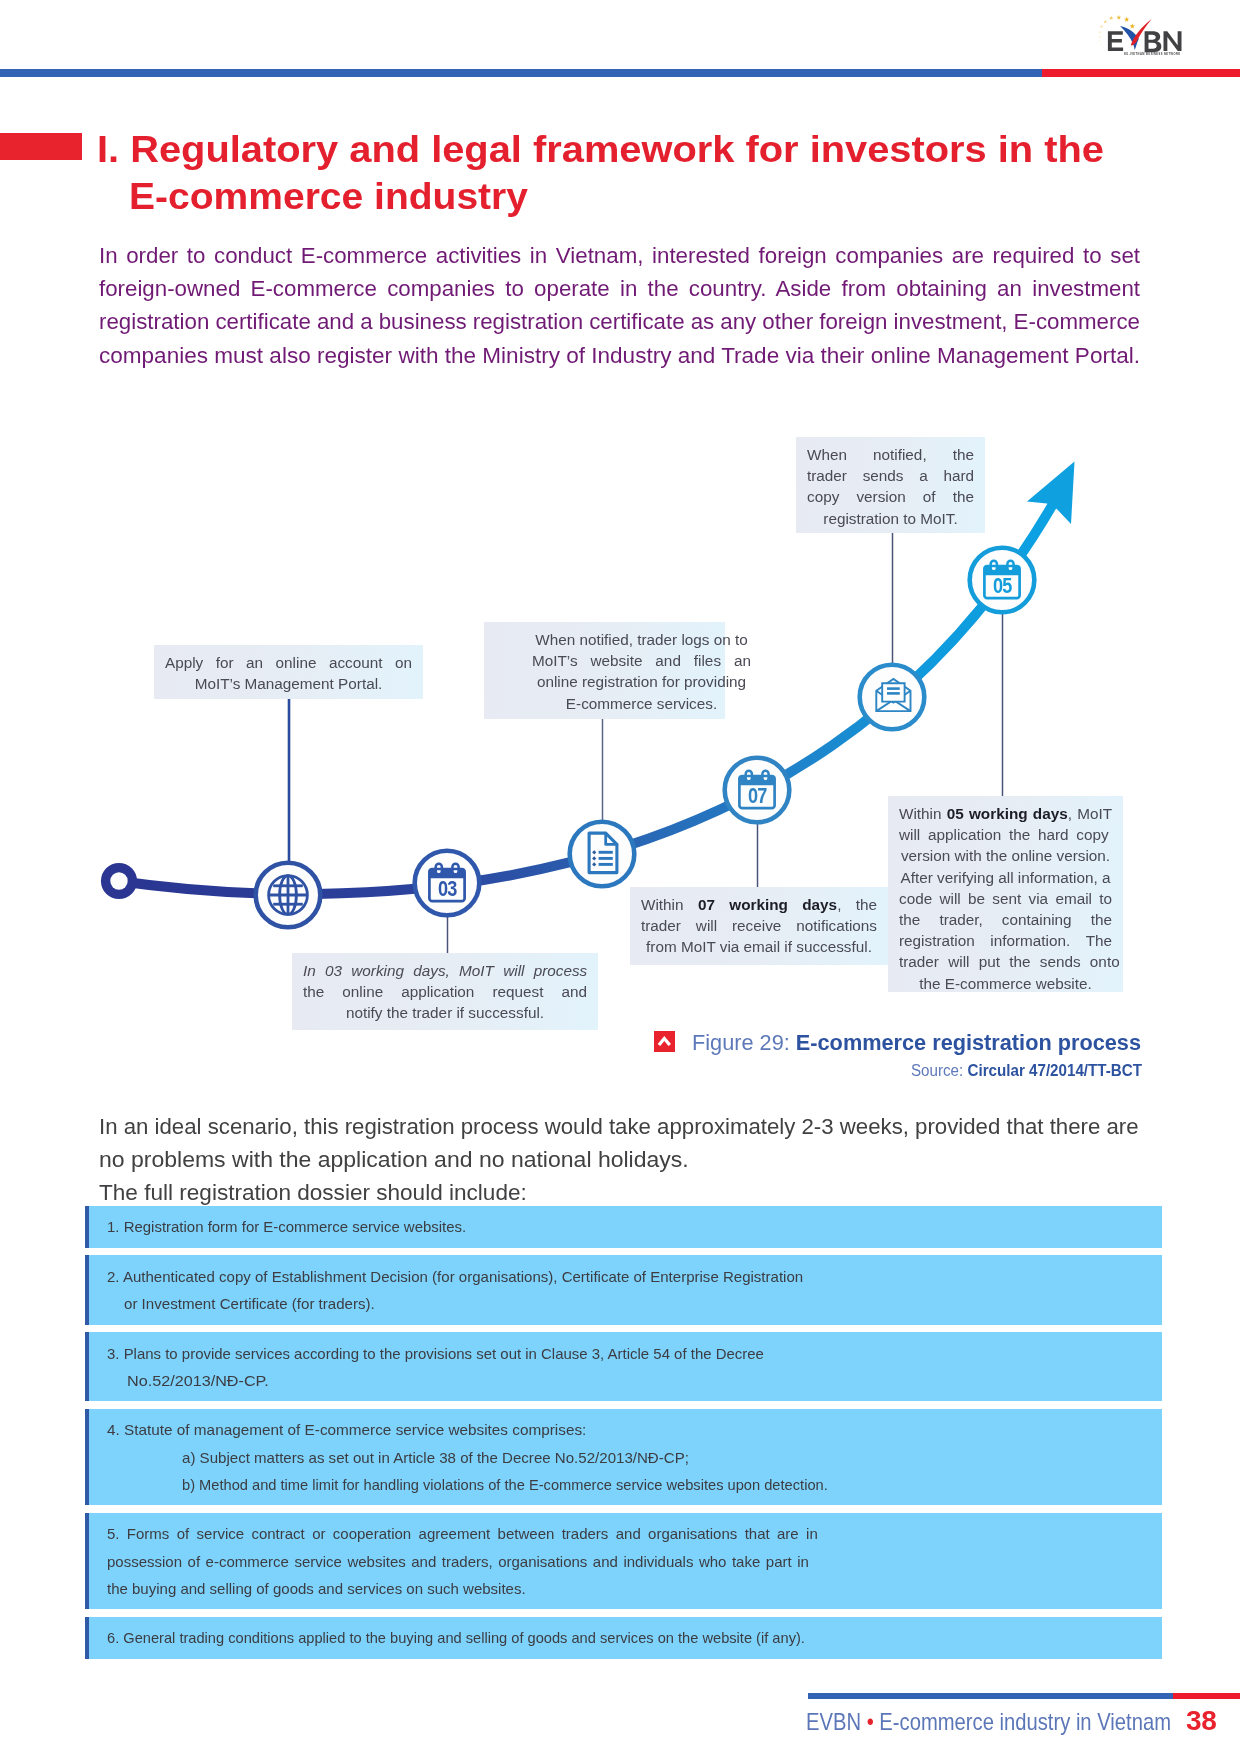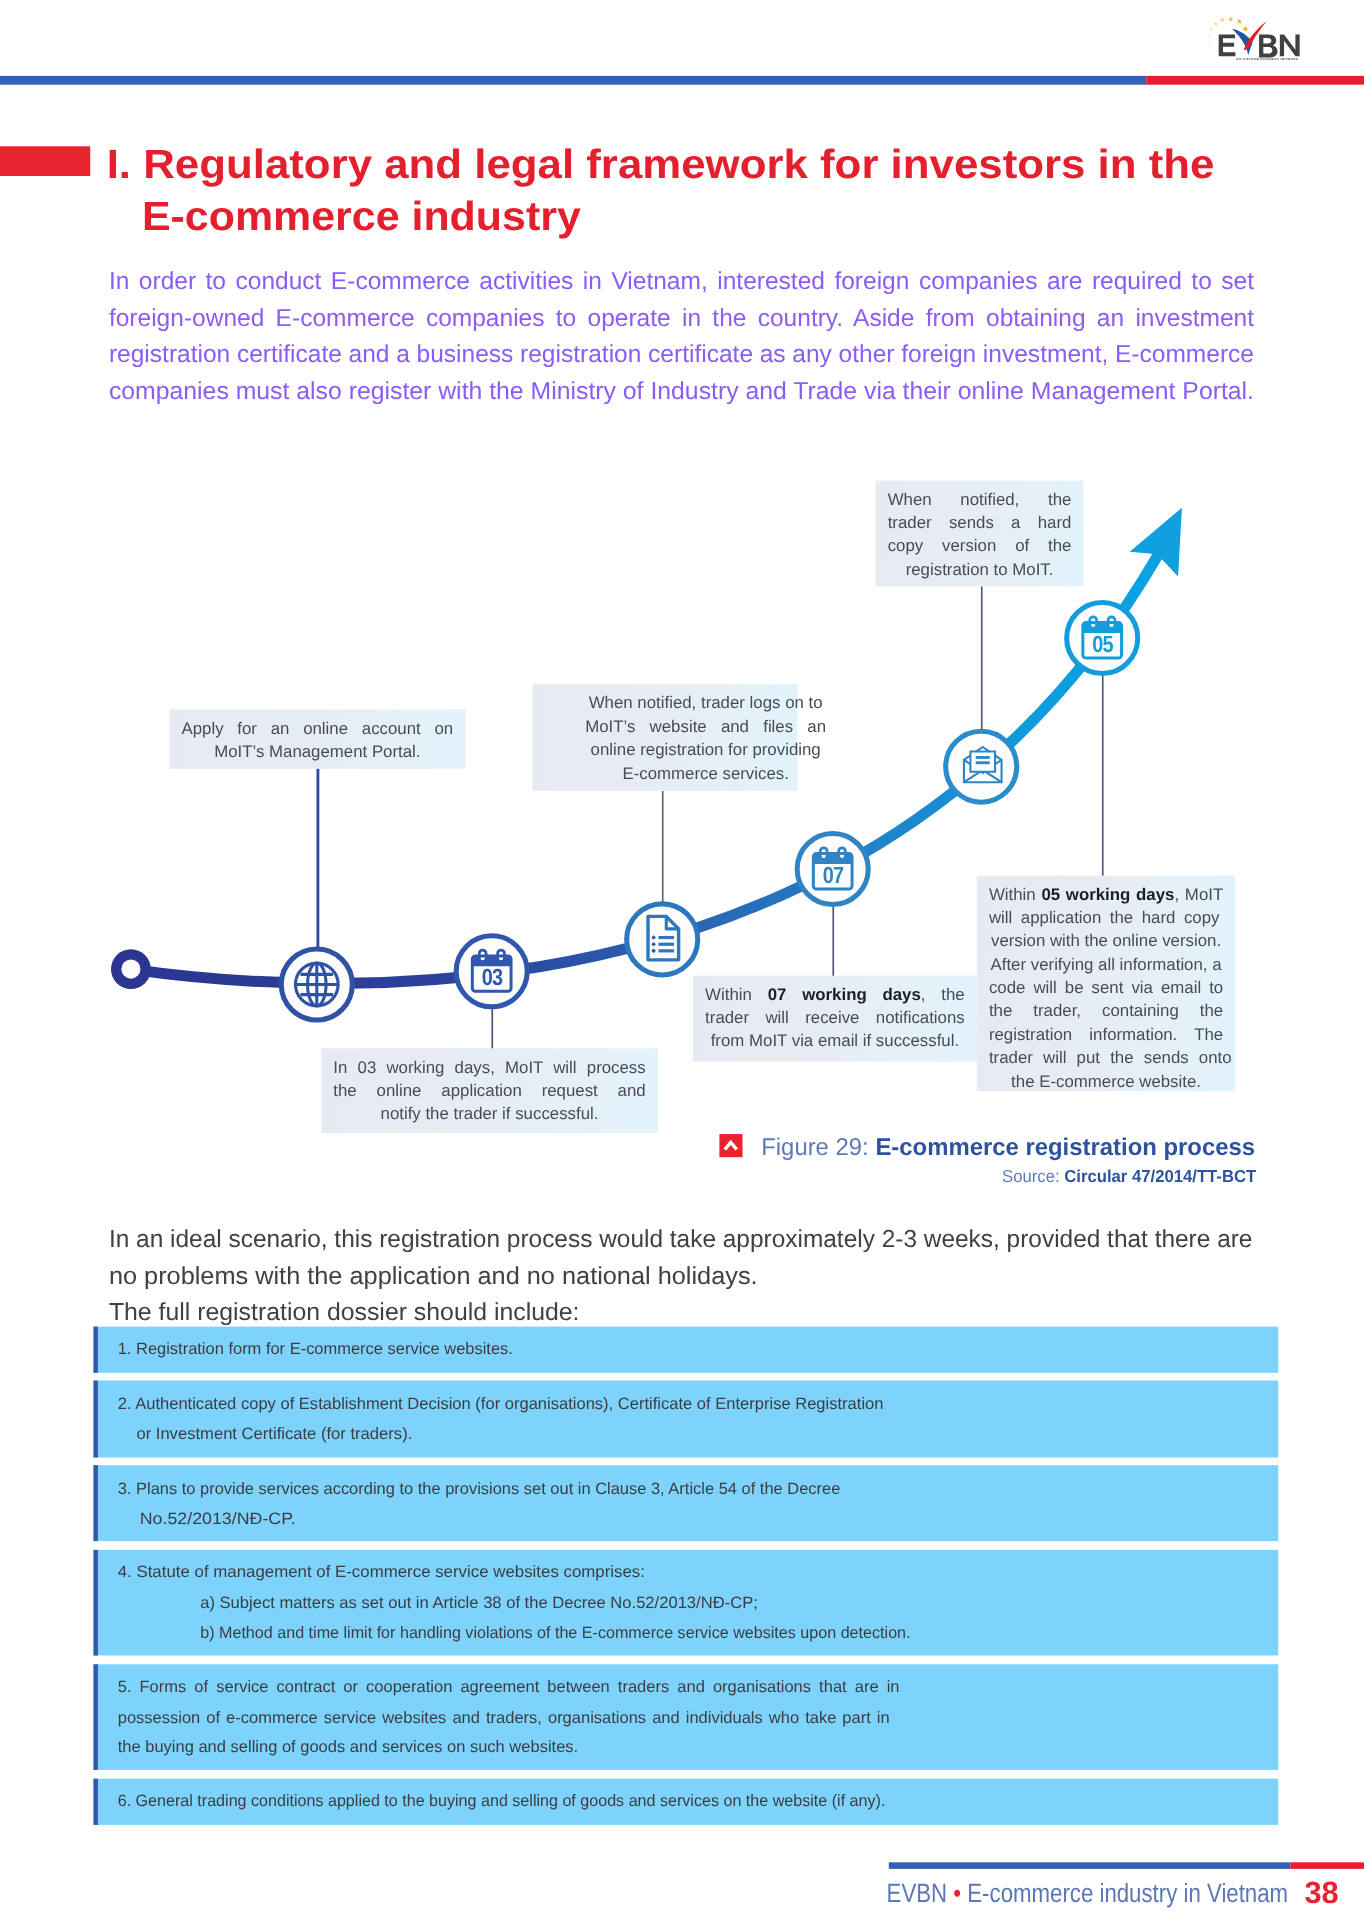--- a/index.html
+++ b/index.html
@@ -18,21 +18,21 @@
   
   .redtab{position:absolute;left:0;top:133px;width:82px;height:27px;background:#e8232e;}
   .h1{position:absolute;left:97px;top:125.5px;width:1110px;
       color:#e4202e;font-weight:bold;font-size:37.2px;line-height:47.7px;
       white-space:nowrap;}
   .h1 span{display:block;transform-origin:0 0;}
   .h1 .l2{margin-left:31.6px;}
 
   
   .intro{position:absolute;left:99px;top:239px;width:1040px;
-         color:#8b5cf6;font-size:22.3px;line-height:33.2px;
+         color:#701a75;font-size:22.3px;line-height:33.2px;
          font-weight:400;}
   .intro .jl{display:block;white-space:nowrap;width:1040px;
              transform-origin:0 0;}
   .fitline{display:block;white-space:nowrap;transform-origin:0 0;}
 
   
   .figure{position:absolute;left:0;top:0;width:1240px;height:1100px;}
   .figure svg.curve{position:absolute;left:0;top:0;}
   .co{position:absolute;background:linear-gradient(93deg,#e7eaf2 0%,#e7edf4 50%,#e2f3fc 100%);
       color:#4a4a55;font-size:15.3px;line-height:21.2px;font-weight:400;
@@ -238,21 +238,21 @@
             </g>
           </g>
       </g>
     </svg>
 
     <div class="co" style="left: 154px; top: 645px; width: 269px; height: 54px;">
         <span class="l" style="word-spacing: 8.238px;">Apply for an online account on</span>
         <span class="l" style="text-align: center; width: 247px;">MoIT’s Management Portal.</span>
       </div>
       <div class="co" style="left: 292px; top: 953px; width: 306px; height: 77px;">
-        <span class="l" style="word-spacing: 5.013px;">In 03 working days, MoIT will process</span>
+        <span class="l" style="word-spacing: 5.013px; font-style: italic;">In 03 working days, MoIT will process</span>
         <span class="l" style="word-spacing: 13.805px;">the online application request and</span>
         <span class="l" style="text-align: center; width: 284px;">notify the trader if successful.</span>
       </div>
       <div class="co" style="left: 484px; top: 622px; width: 241px; height: 97px; padding-left: 48px;">
         <span class="l" style="text-align: center; width: 219px;">When notified, trader logs on to</span>
         <span class="l" style="word-spacing: 8.691px;">MoIT’s website and files an</span>
         <span class="l" style="text-align: center; width: 219px;">online registration for providing</span>
         <span class="l" style="text-align: center; width: 219px;">E-commerce services.</span>
       </div>
       <div class="co" style="left: 630px; top: 887px; width: 258px; height: 78px;">

